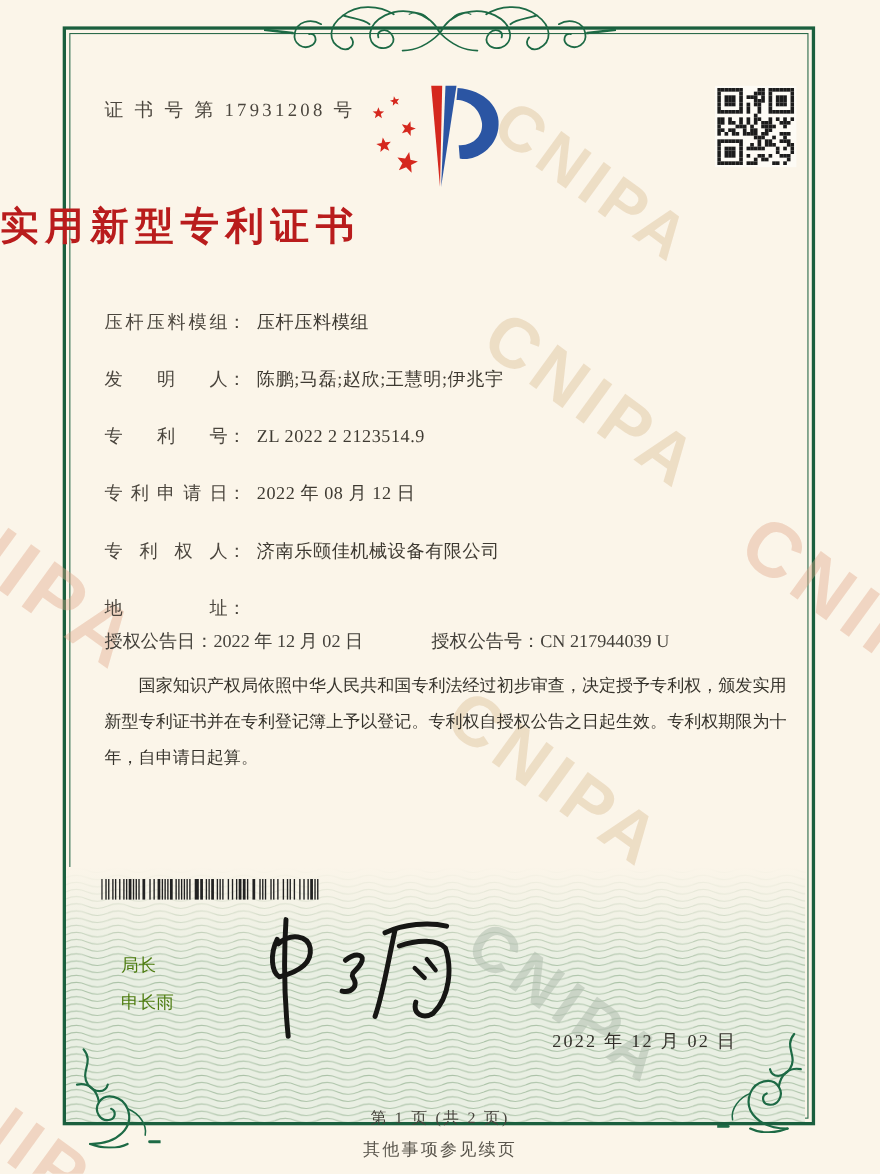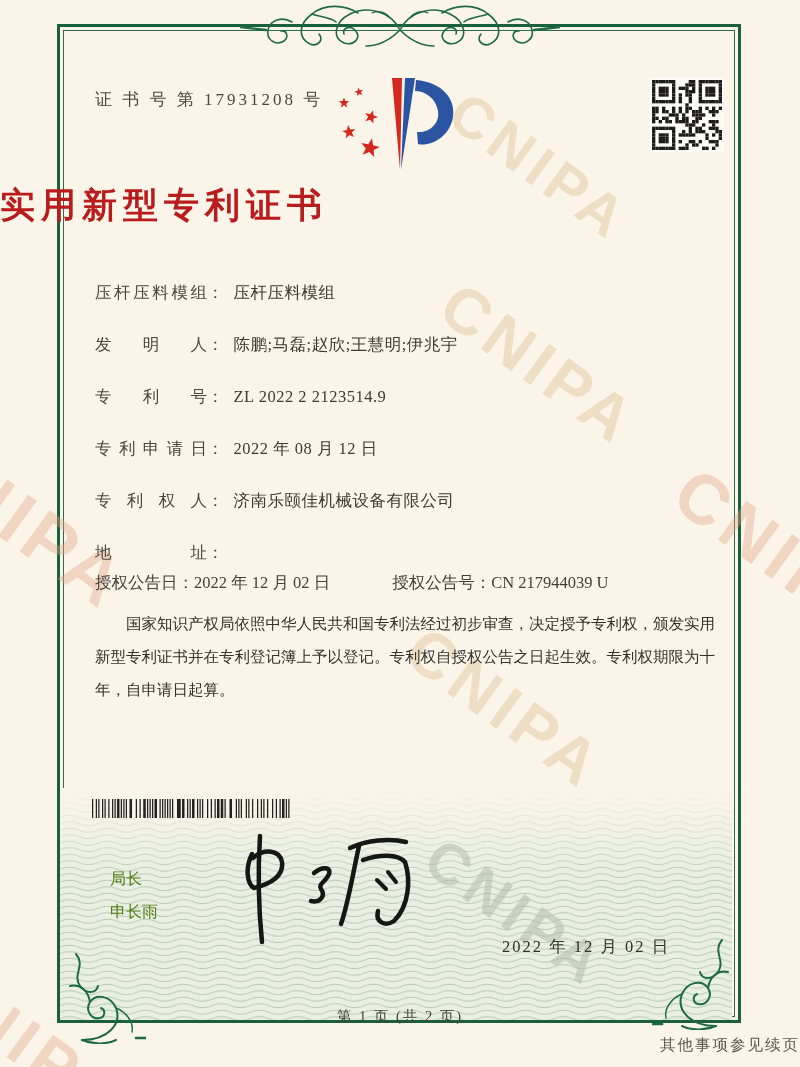--- a/index.html
+++ b/index.html
@@ -55,21 +55,21 @@
   .paras p{margin:0;text-indent:2em;}
   
   .barcode{left:92px;top:799px;z-index:2;}
   
   .sig-labels{left:110px;top:862px;z-index:2;
     font-family:"Liberation Sans","DejaVu Sans",sans-serif;
     font-size:16px;color:#4d7c0f;line-height:33px;}
   .signature{left:222px;top:818px;z-index:2;}
   .issue-date{left:502px;top:936px;font-size:16.5px;letter-spacing:2px;color:#33302a;z-index:2;}
   .page-info{left:0;right:0;top:1007px;text-align:center;font-size:14.5px;color:#45423b;z-index:2;letter-spacing:2px;}
-  .footer-note{left:0;right:0;top:1035px;text-align:right;font-size:15.5px;color:#5a564d;z-index:2;letter-spacing:2px;}
+  .footer-note{left:0;right:0;top:1035px;text-align:center;font-size:15.5px;color:#5a564d;z-index:2;letter-spacing:2px;}
   
   .orn{z-index:2;pointer-events:none;}
   .orn-top{left:240px;top:0;}
   .orn-bl{left:60px;top:952px;}
   .orn-br{left:652px;top:938px;}
 </style>
 </head>
 <body>
 
 <div class="abs frame">

